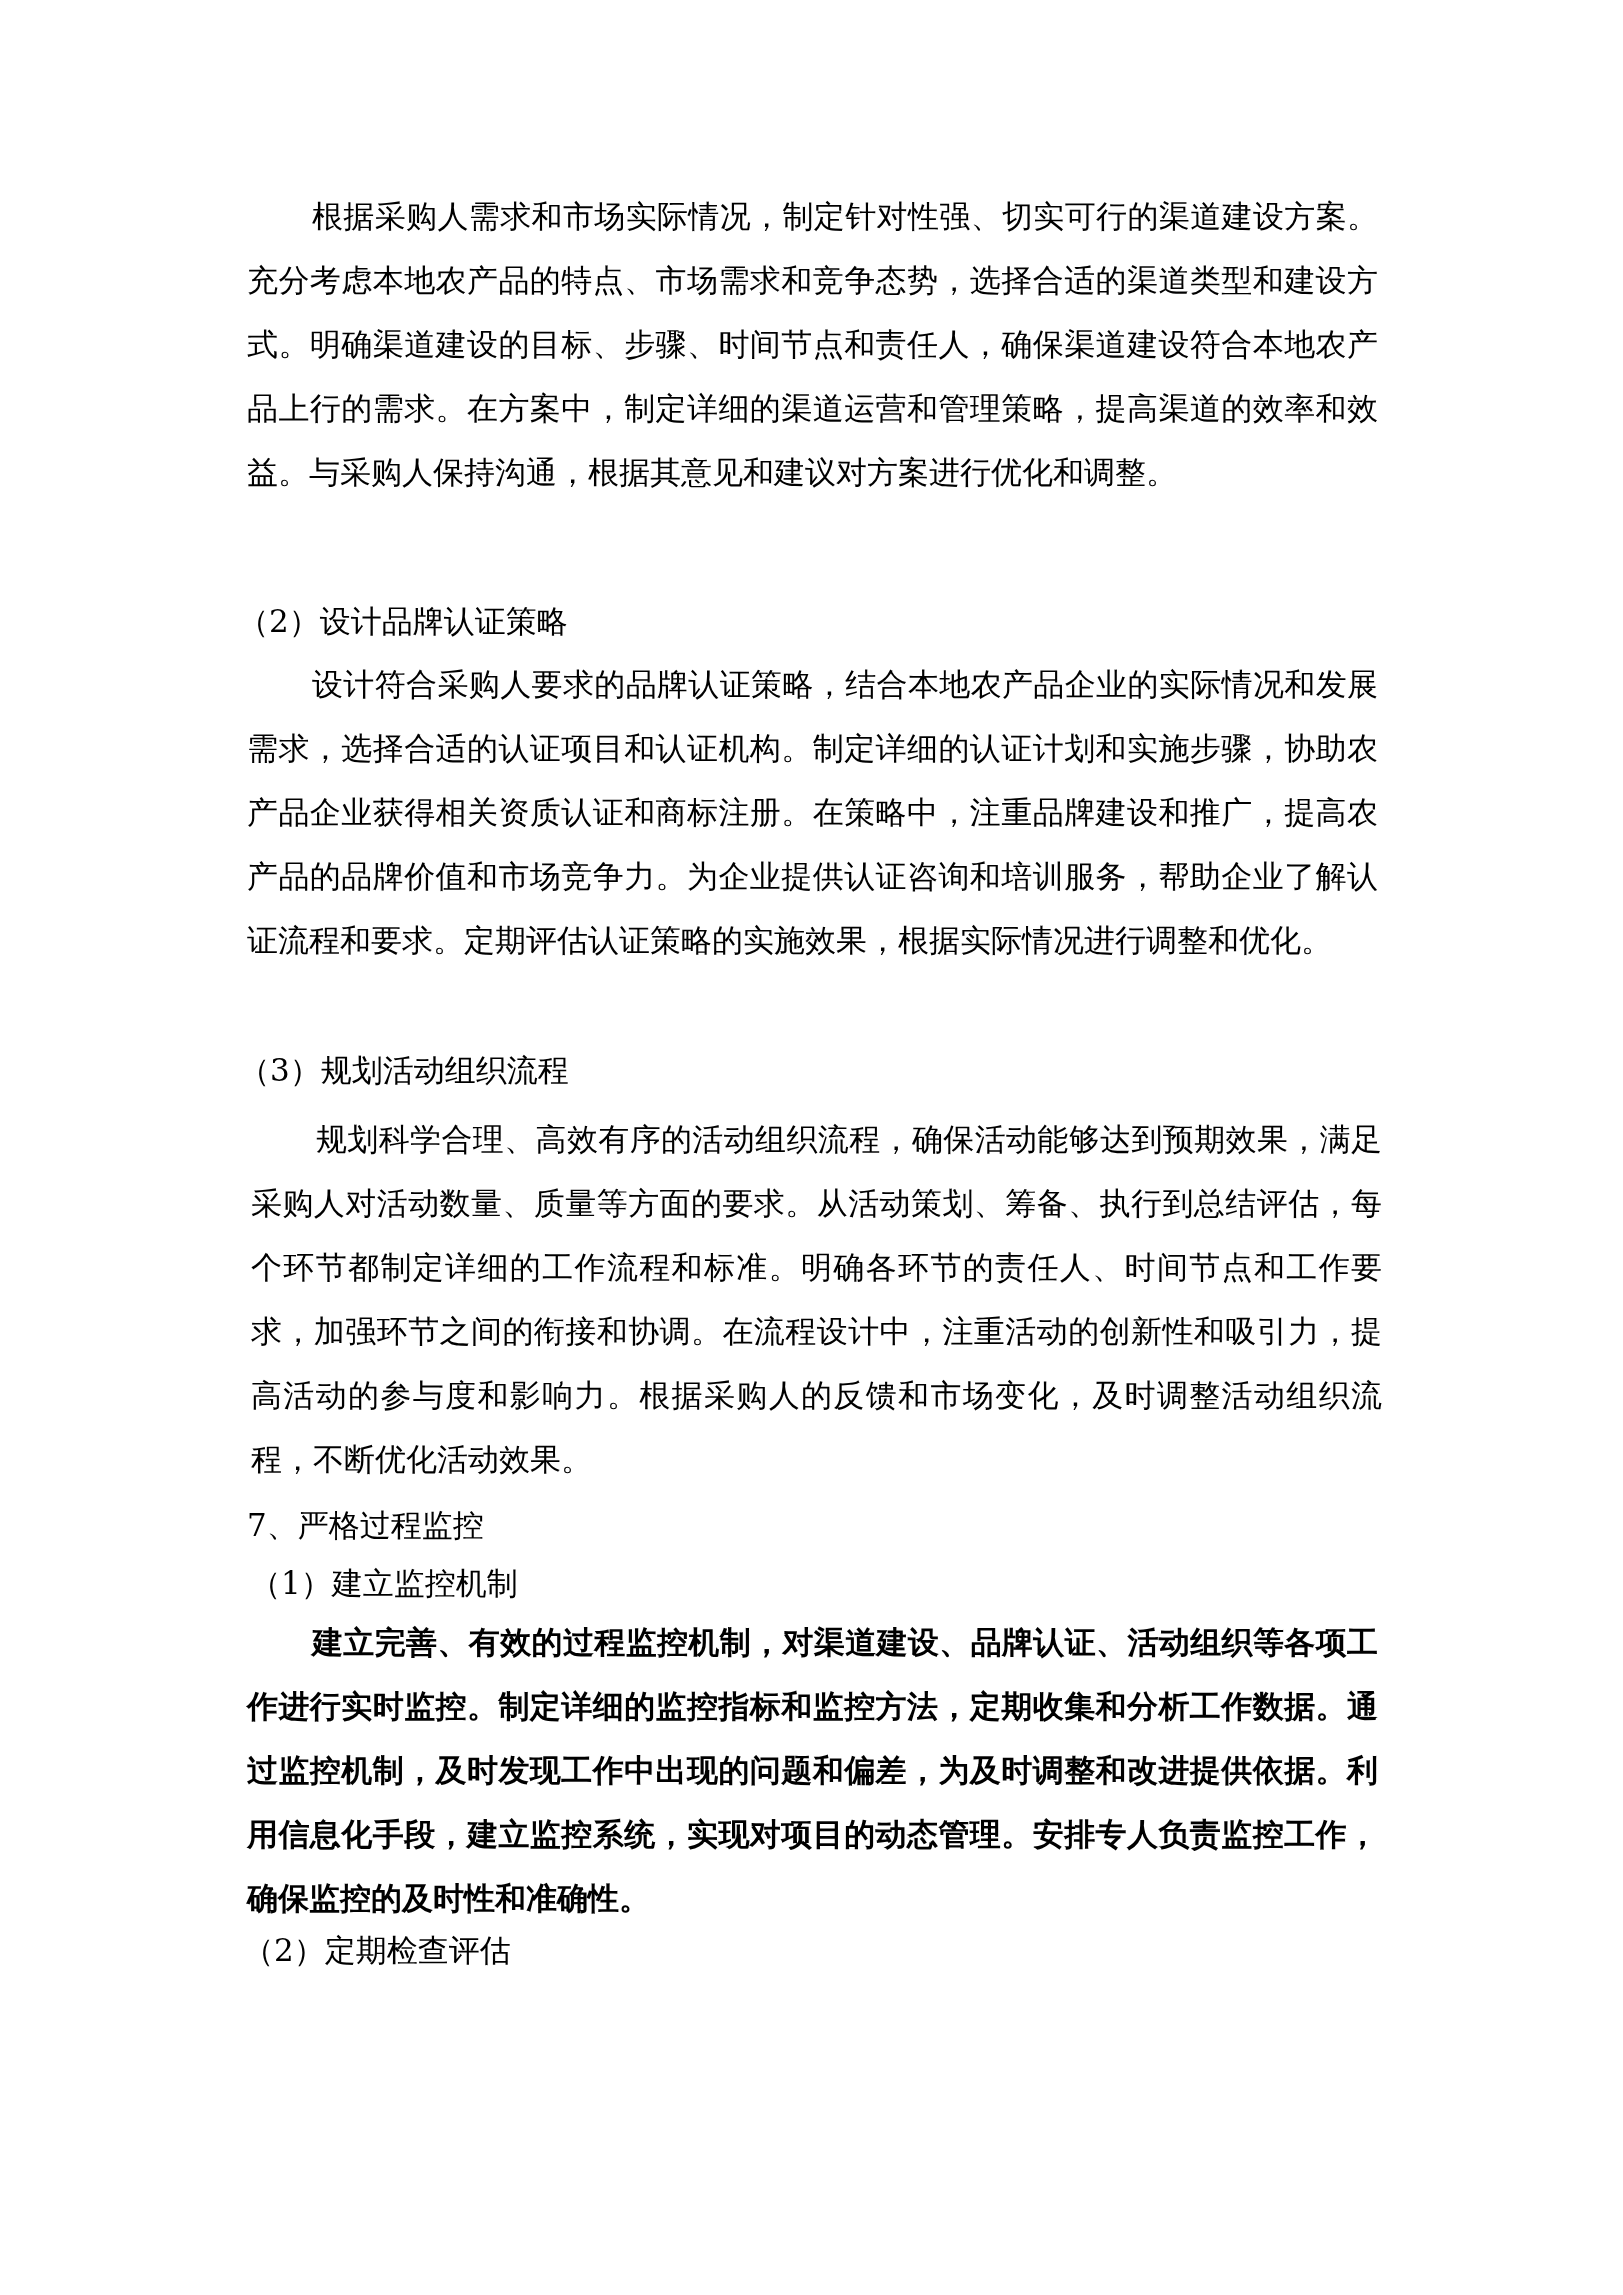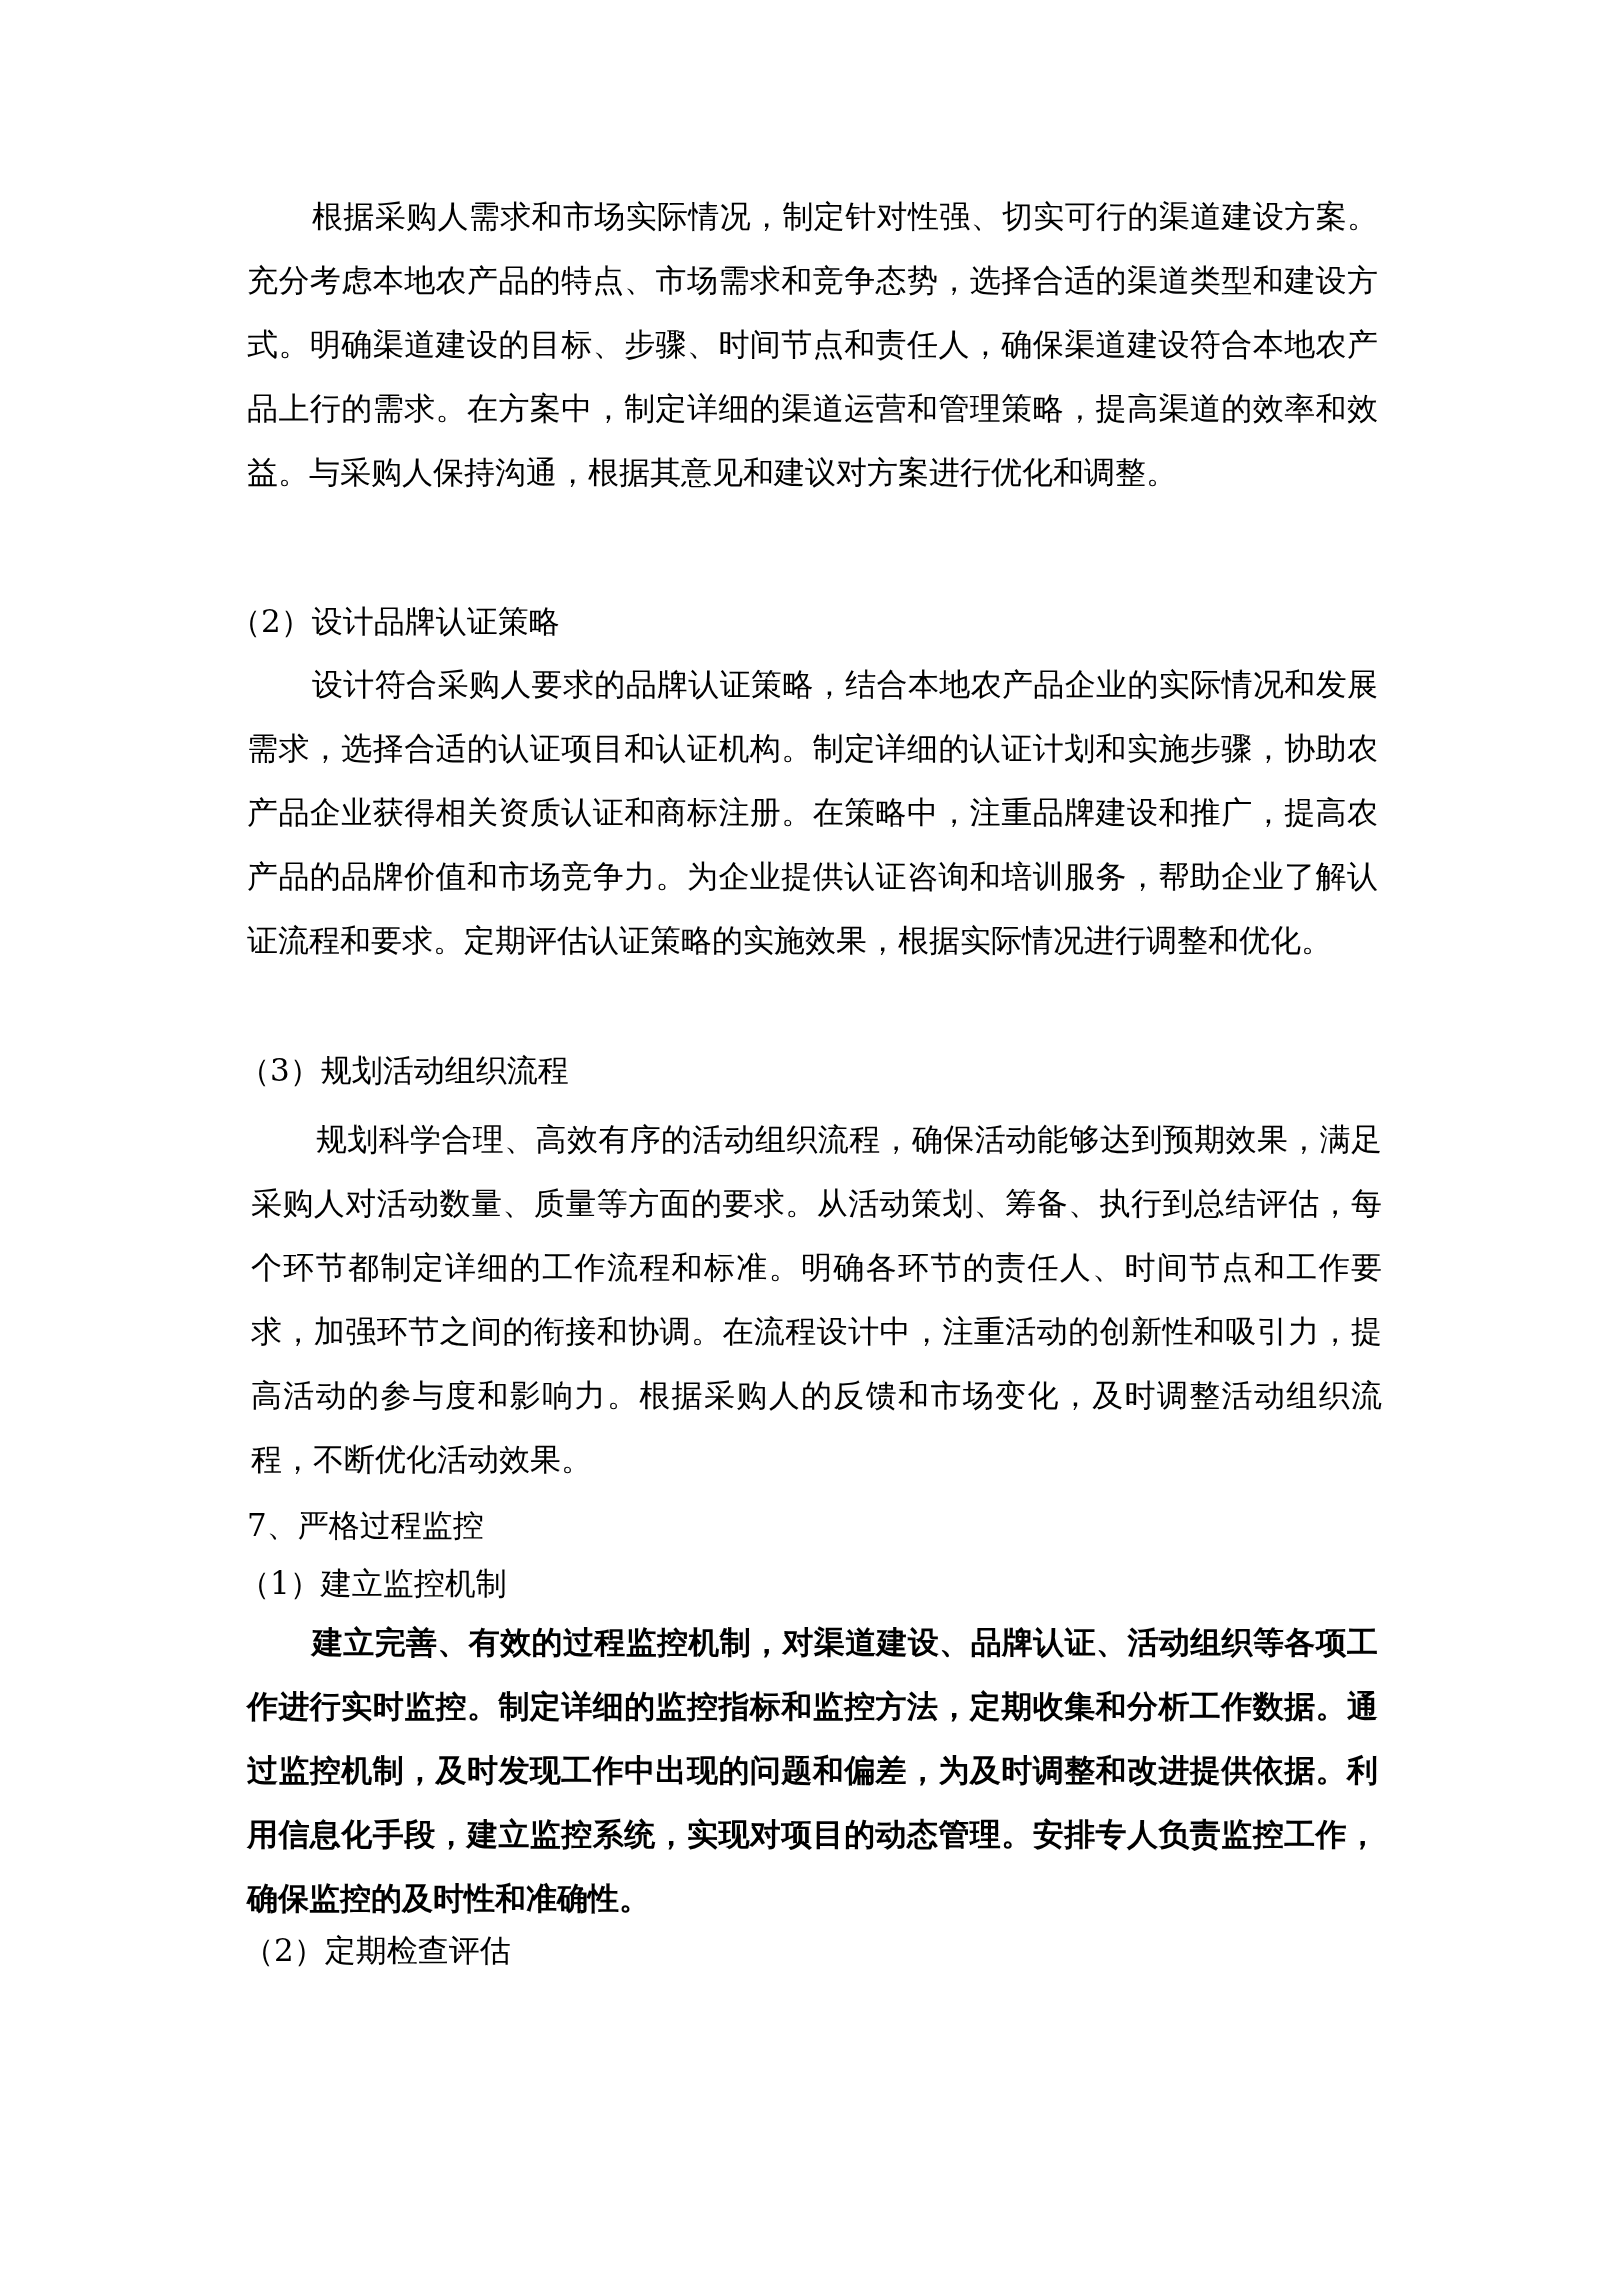--- a/index.html
+++ b/index.html
@@ -20,30 +20,30 @@
   .sub { left: 247px; }
   .sec { left: 247px; }
 </style>
 </head>
 <body>
 
 <div class="page">
 
   <p class="block para" style="top:184px; margin:0;">根据采购人需求和市场实际情况，制定针对性强、切实可行的渠道建设方案。充分考虑本地农产品的特点、市场需求和竞争态势，选择合适的渠道类型和建设方式。明确渠道建设的目标、步骤、时间节点和责任人，确保渠道建设符合本地农产品上行的需求。在方案中，制定详细的渠道运营和管理策略，提高渠道的效率和效益。与采购人保持沟通，根据其意见和建议对方案进行优化和调整。</p>
 
-  <p class="block heading sub" style="top:589px; margin:0; left:230px;">（2）设计品牌认证策略</p>
+  <p class="block heading sub" style="top:589px; margin:0; left:238px;">（2）设计品牌认证策略</p>
 
   <p class="block para" style="top:652px; margin:0;">设计符合采购人要求的品牌认证策略，结合本地农产品企业的实际情况和发展需求，选择合适的认证项目和认证机构。制定详细的认证计划和实施步骤，协助农产品企业获得相关资质认证和商标注册。在策略中，注重品牌建设和推广，提高农产品的品牌价值和市场竞争力。为企业提供认证咨询和培训服务，帮助企业了解认证流程和要求。定期评估认证策略的实施效果，根据实际情况进行调整和优化。</p>
 
   <p class="block heading sub" style="top:1038px; margin:0; left:239px;">（3）规划活动组织流程</p>
 
   <p class="block para" style="top:1103px; margin:4px;">规划科学合理、高效有序的活动组织流程，确保活动能够达到预期效果，满足采购人对活动数量、质量等方面的要求。从活动策划、筹备、执行到总结评估，每个环节都制定详细的工作流程和标准。明确各环节的责任人、时间节点和工作要求，加强环节之间的衔接和协调。在流程设计中，注重活动的创新性和吸引力，提高活动的参与度和影响力。根据采购人的反馈和市场变化，及时调整活动组织流程，不断优化活动效果。</p>
 
   <p class="block heading sec" style="top:1493px; margin:0; left:247px;">7、严格过程监控</p>
 
-  <p class="block heading sub" style="top:1551px; margin:0; left:239px;">（1）建立监控机制</p>
+  <p class="block heading sub" style="top:1551px; margin:0; left:250px;">（1）建立监控机制</p>
 
   <p class="block para" style="top:1610px; margin:0;font-weight:bold;">建立完善、有效的过程监控机制，对渠道建设、品牌认证、活动组织等各项工作进行实时监控。制定详细的监控指标和监控方法，定期收集和分析工作数据。通过监控机制，及时发现工作中出现的问题和偏差，为及时调整和改进提供依据。利用信息化手段，建立监控系统，实现对项目的动态管理。安排专人负责监控工作，确保监控的及时性和准确性。</p>
 
   <p class="block heading sub" style="top:1914px; margin:4px; left:239px;">（2）定期检查评估</p>
 
 </div>
 
 
 </body></html>

